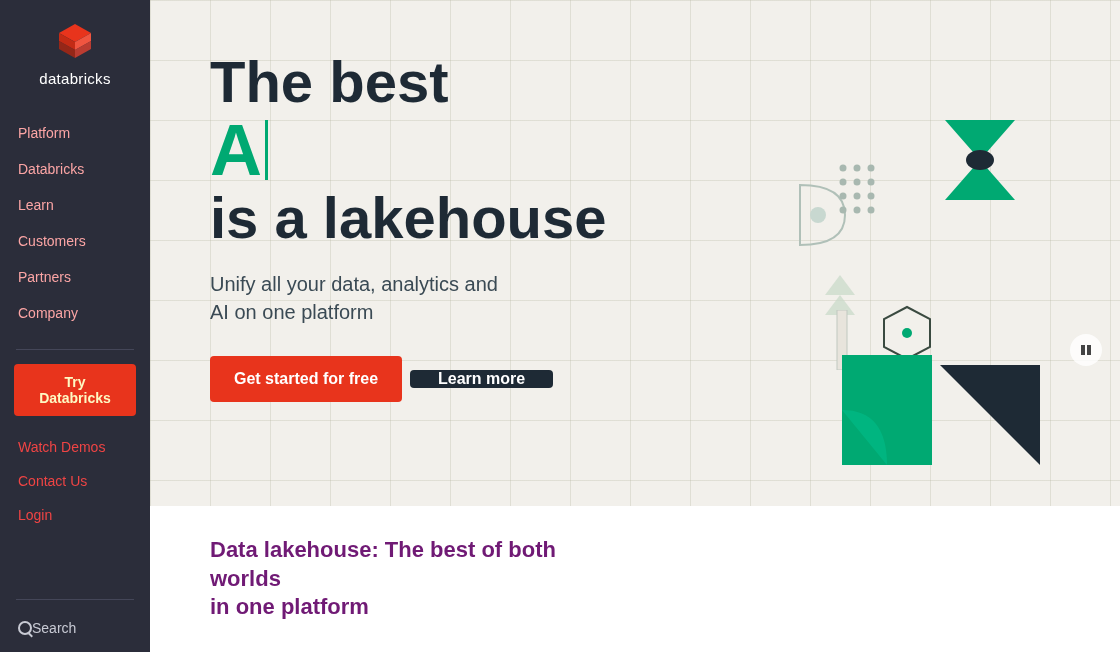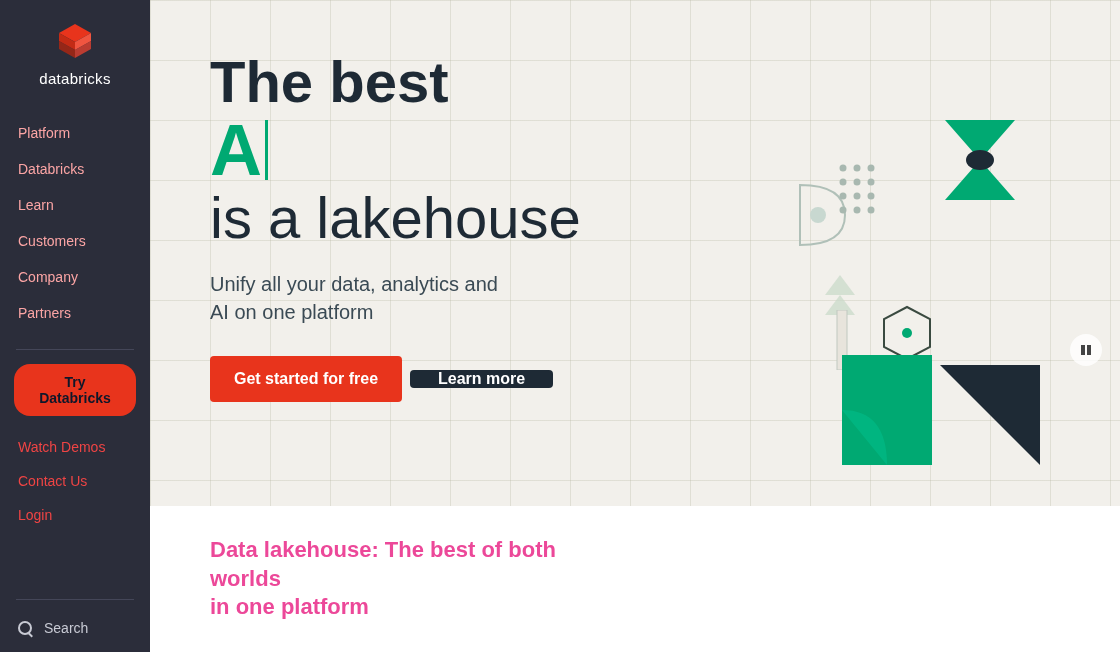--- a/index.html
+++ b/index.html
@@ -53,23 +53,23 @@
     }
 
     .sidebar-divider {
       border: none;
       border-top: 1px solid #444658;
       margin: 8px 16px;
     }
 
     .try-databricks-btn {
       background: #e8341c;
-      color: #0f172a;
-      border: none;
-      border-radius: 16px;
+      color: #fef9c3;
+      border: none;
+      border-radius: 4px;
       font-size: 14px;
       font-weight: 600;
       padding: 10px 14px;
       cursor: pointer;
       margin: 6px 14px 14px;
       text-align: center;
       display: block;
     }
 
     .sidebar-secondary-item {
@@ -89,21 +89,21 @@
 
     .sidebar-bottom-divider {
       border: none;
       border-top: 1px solid #444658;
       margin: 0 16px 10px;
     }
 
     .search-btn {
       display: flex;
       align-items: center;
-      gap: 12px;
+      gap: 0;
       color: #c8cad4;
       font-size: 14px;
       padding: 10px 18px 16px;
       cursor: pointer;
       background: none;
       border: none;
       width: 100%;
       text-align: left;
     }
 
@@ -183,21 +183,21 @@
       display: inline-block;
       width: 3px;
       height: 60px;
       background: #00a972;
       margin-left: 3px;
       vertical-align: middle;
     }
 
     .hero-title-line3 {
       font-size: 58px;
-      font-weight: 400;
+      font-weight: 700;
       color: #1e2a35;
       line-height: 1.1;
       margin-bottom: 20px;
     }
 
     .hero-subtitle {
       font-size: 20px;
       color: #3a4a54;
       line-height: 1.4;
       margin-bottom: 30px;
@@ -247,21 +247,21 @@
       background: #ffffff;
       padding: 30px 60px;
       min-height: 100px;
       display: flex;
       align-items: center;
     }
 
     .bottom-text {
       font-size: 22px;
       font-weight: 600;
-      color: #ec4899;
+      color: #701a75;
       max-width: 400px;
       line-height: 1.3;
     }
 
     
     .pause-btn {
       position: absolute;
       bottom: 140px;
       right: 18px;
       width: 32px;
@@ -291,22 +291,22 @@
       <polygon points="38,21 22,30 22,38 38,29" fill="#e04030" opacity="0.8"></polygon>
     </svg>
     <span class="logo-text">databricks</span>
   </div>
 
   <nav class="sidebar-nav">
     <a class="sidebar-nav-item">Platform</a>
     <a class="sidebar-nav-item">Databricks</a>
     <a class="sidebar-nav-item">Learn</a>
     <a class="sidebar-nav-item">Customers</a>
+    <a class="sidebar-nav-item">Partners</a>
     <a class="sidebar-nav-item">Company</a>
-    <a class="sidebar-nav-item">Partners</a>
   </nav>
 
   <hr class="sidebar-divider">
 
   <button class="try-databricks-btn">Try Databricks</button>
 
   <a class="sidebar-secondary-item">Watch Demos</a>
   <a class="sidebar-secondary-item">Contact Us</a>
   <a class="sidebar-secondary-item">Login</a>
 

